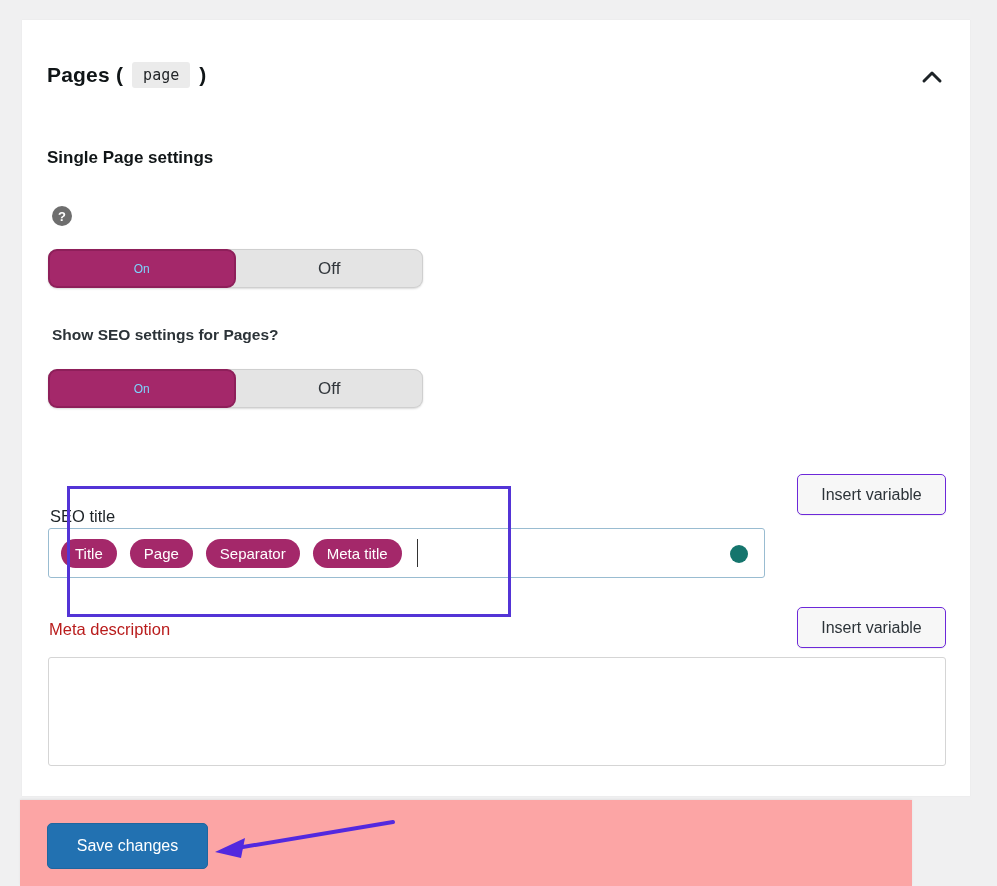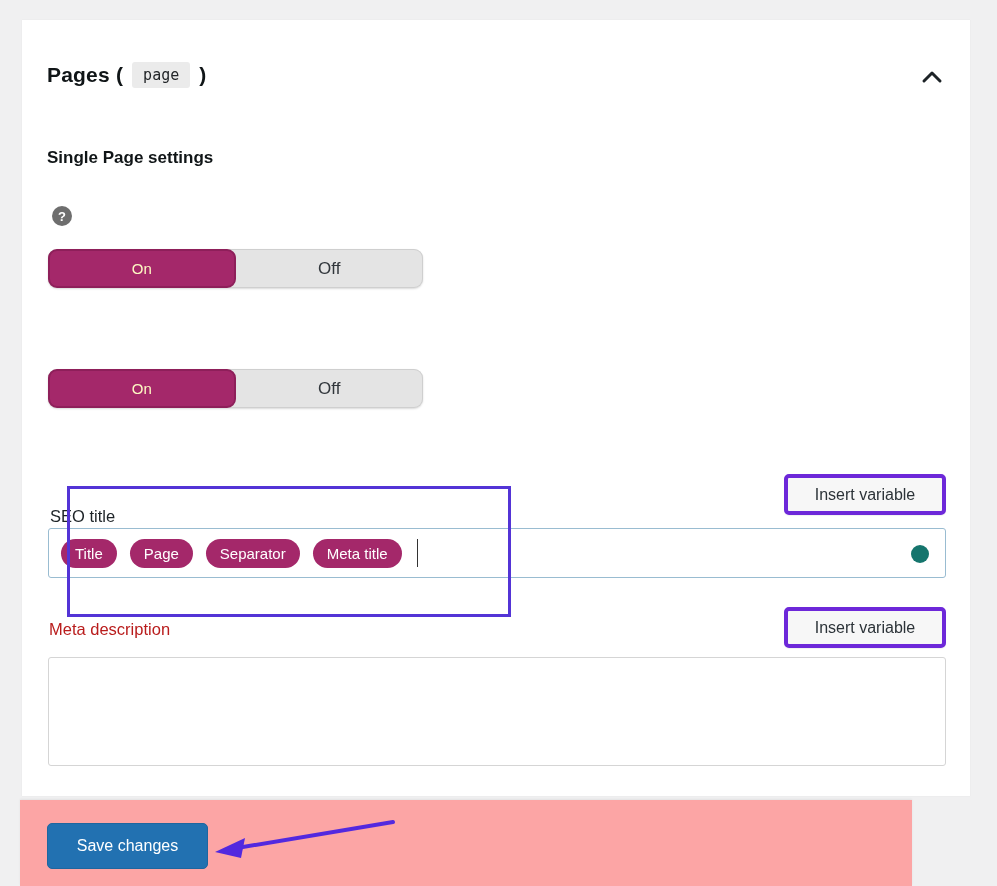--- a/index.html
+++ b/index.html
@@ -64,53 +64,53 @@
     display: flex;
     cursor: pointer;
   }
   .toggle-1 { top: 229px; }
   .toggle-2 { top: 349px; }
   .toggle-on {
     width: 50%; height: 100%;
     background: #a4286a;
     border: 2px solid #8e1f5a;
     border-radius: 9px;
-    color: #fef9c3; font-size: 15px; font-weight: 400;
+    color: #7dd3fc; font-size: 12px; font-weight: 400;
     display: flex; align-items: center; justify-content: center;
   }
   .toggle-off {
     width: 50%; height: 100%;
     color: #32373c; font-size: 17px;
     display: flex; align-items: center; justify-content: center;
   }
   
   .seo-title-label {
     position: absolute; left: 28px; top: 487px;
     font-size: 16.5px; font-weight: 500; color: #1d2327;
   }
   .meta-desc-label {
     position: absolute; left: 27px; top: 600px;
     font-size: 16.5px; font-weight: 500; color: #b91c1c;
   }
   .insert-variable-btn {
     position: absolute; right: 24px;
-    width: 162px; height: 41px;
+    width: 149px; height: 41px;
     background: #f7f7f7;
-    border: 4px solid #6d28d9;
+    border: 1px solid #6d28d9;
     border-radius: 5px;
     box-shadow: 0 1px 1px rgba(0,0,0,0.06);
     font-family: "Liberation Sans", sans-serif;
     font-size: 16px; color: #2c3338;
     cursor: pointer;
   }
   .insert-var-1 { top: 454px; }
   .insert-var-2 { top: 587px; }
   .title-input {
     position: absolute; left: 26px; top: 508px;
-    width: 898px; height: 50px;
+    width: 717px; height: 50px;
     background: #ffffff;
     border: 1px solid #99bcd1;
     border-radius: 3px;
     display: flex; align-items: center;
     padding-left: 12px;
     cursor: text;
   }
   .var-pill {
     background: #a4286a; color: #ffffff;
     font-size: 15px;
@@ -194,20 +194,23 @@
 
   <div class="field-label-row row-1">
     <span class="help-icon">?</span>
   </div>
 
   <div class="toggle toggle-1">
     <div class="toggle-on">On</div>
     <div class="toggle-off">Off</div>
   </div>
 
+  <div class="field-label-row row-2">
+    <span class="field-label">Show SEO settings for Pages?</span>
+  </div>
 
   <div class="toggle toggle-2">
     <div class="toggle-on">On</div>
     <div class="toggle-off">Off</div>
   </div>
 
   <div class="seo-title-label">SEO title</div>
 
   <button class="insert-variable-btn insert-var-1">Insert variable</button>
 

